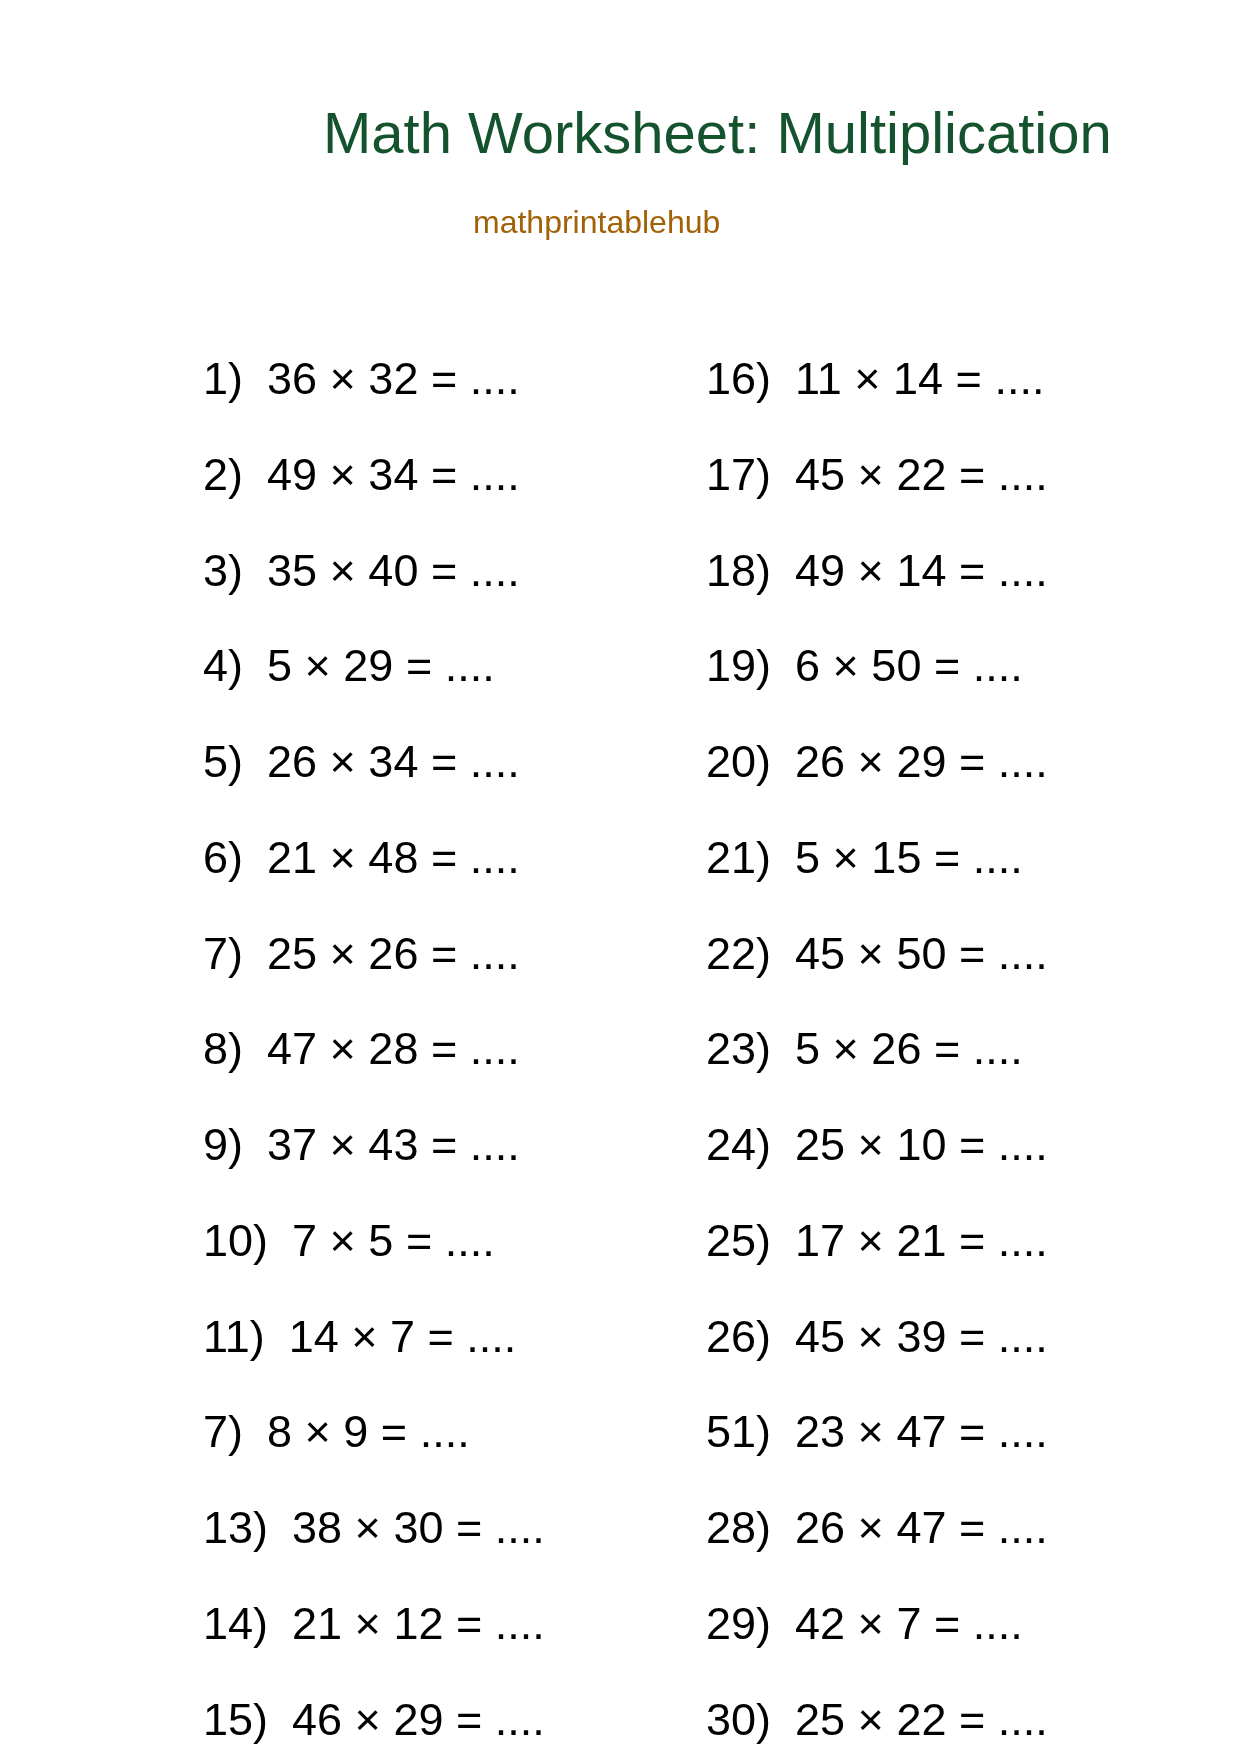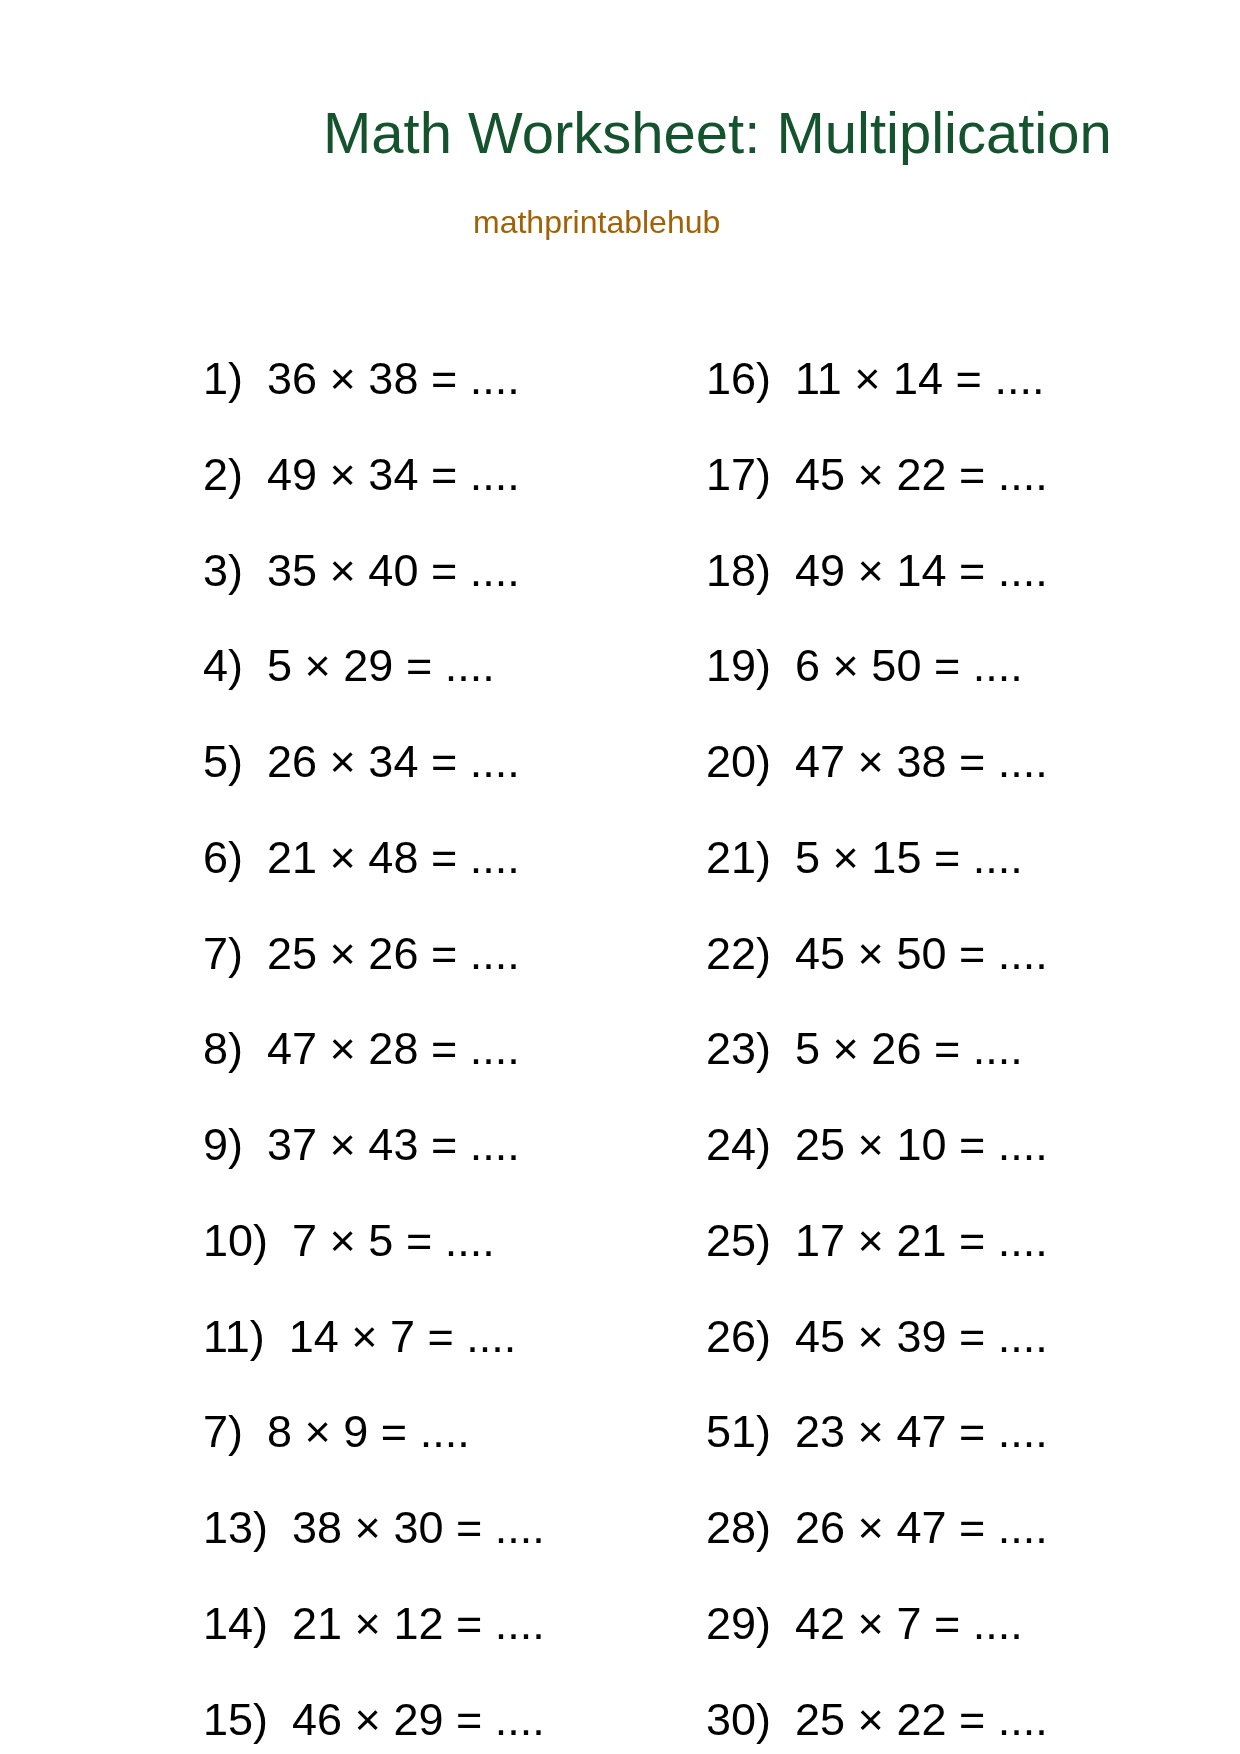--- a/index.html
+++ b/index.html
@@ -17,21 +17,21 @@
   .expr { display: inline-block; margin-left: 24px; }
 </style>
 </head>
 <body>
 
 <div>
   <div class="title">Math Worksheet: Multiplication</div>
   <div class="subtitle">mathprintablehub</div>
 
   <div class="col left">
-    <div class="problem" style="top:352px"><span class="num">1)</span><span class="expr">36 × 38 = ....</span></div>
+    <div class="problem" style="top:352px"><span class="num">1)</span><span class="expr">36 × 32 = ....</span></div>
     <div class="problem" style="top:448px"><span class="num">2)</span><span class="expr">49 × 34 = ....</span></div>
     <div class="problem" style="top:544px"><span class="num">3)</span><span class="expr">35 × 40 = ....</span></div>
     <div class="problem" style="top:639px"><span class="num">4)</span><span class="expr">5 × 29 = ....</span></div>
     <div class="problem" style="top:735px"><span class="num">5)</span><span class="expr">26 × 34 = ....</span></div>
     <div class="problem" style="top:831px"><span class="num">6)</span><span class="expr">21 × 48 = ....</span></div>
     <div class="problem" style="top:927px"><span class="num">7)</span><span class="expr">25 × 26 = ....</span></div>
     <div class="problem" style="top:1022px"><span class="num">8)</span><span class="expr">47 × 28 = ....</span></div>
     <div class="problem" style="top:1118px"><span class="num">9)</span><span class="expr">37 × 43 = ....</span></div>
     <div class="problem" style="top:1214px"><span class="num">10)</span><span class="expr">7 × 5 = ....</span></div>
     <div class="problem" style="top:1310px"><span class="num">11)</span><span class="expr">14 × 7 = ....</span></div>
@@ -39,21 +39,21 @@
     <div class="problem" style="top:1501px"><span class="num">13)</span><span class="expr">38 × 30 = ....</span></div>
     <div class="problem" style="top:1597px"><span class="num">14)</span><span class="expr">21 × 12 = ....</span></div>
     <div class="problem" style="top:1693px"><span class="num">15)</span><span class="expr">46 × 29 = ....</span></div>
   </div>
 
   <div class="col right">
     <div class="problem" style="top:352px"><span class="num">16)</span><span class="expr">11 × 14 = ....</span></div>
     <div class="problem" style="top:448px"><span class="num">17)</span><span class="expr">45 × 22 = ....</span></div>
     <div class="problem" style="top:544px"><span class="num">18)</span><span class="expr">49 × 14 = ....</span></div>
     <div class="problem" style="top:639px"><span class="num">19)</span><span class="expr">6 × 50 = ....</span></div>
-    <div class="problem" style="top:735px"><span class="num">20)</span><span class="expr">47 × 38 = ....</span></div>
+    <div class="problem" style="top:735px"><span class="num">20)</span><span class="expr">26 × 29 = ....</span></div>
     <div class="problem" style="top:831px"><span class="num">21)</span><span class="expr">5 × 15 = ....</span></div>
     <div class="problem" style="top:927px"><span class="num">22)</span><span class="expr">45 × 50 = ....</span></div>
     <div class="problem" style="top:1022px"><span class="num">23)</span><span class="expr">5 × 26 = ....</span></div>
     <div class="problem" style="top:1118px"><span class="num">24)</span><span class="expr">25 × 10 = ....</span></div>
     <div class="problem" style="top:1214px"><span class="num">25)</span><span class="expr">17 × 21 = ....</span></div>
     <div class="problem" style="top:1310px"><span class="num">26)</span><span class="expr">45 × 39 = ....</span></div>
     <div class="problem" style="top:1405px"><span class="num">51)</span><span class="expr">23 × 47 = ....</span></div>
     <div class="problem" style="top:1501px"><span class="num">28)</span><span class="expr">26 × 47 = ....</span></div>
     <div class="problem" style="top:1597px"><span class="num">29)</span><span class="expr">42 × 7 = ....</span></div>
     <div class="problem" style="top:1693px"><span class="num">30)</span><span class="expr">25 × 22 = ....</span></div>

